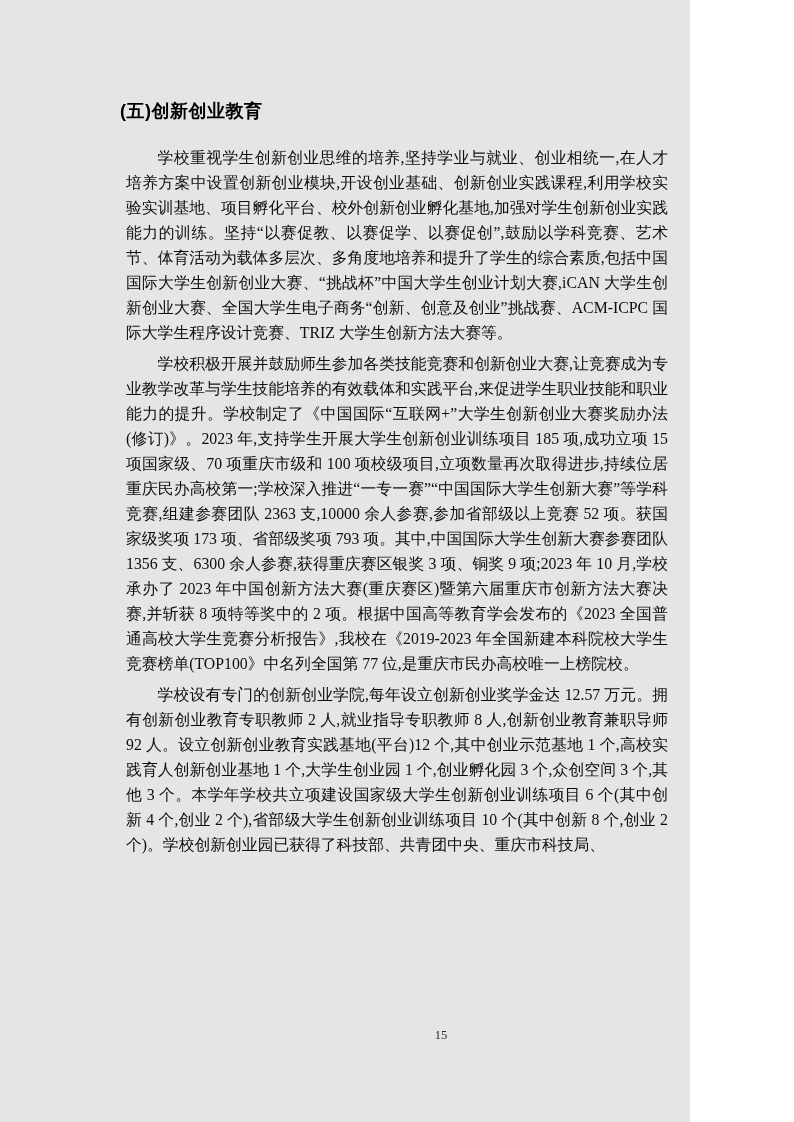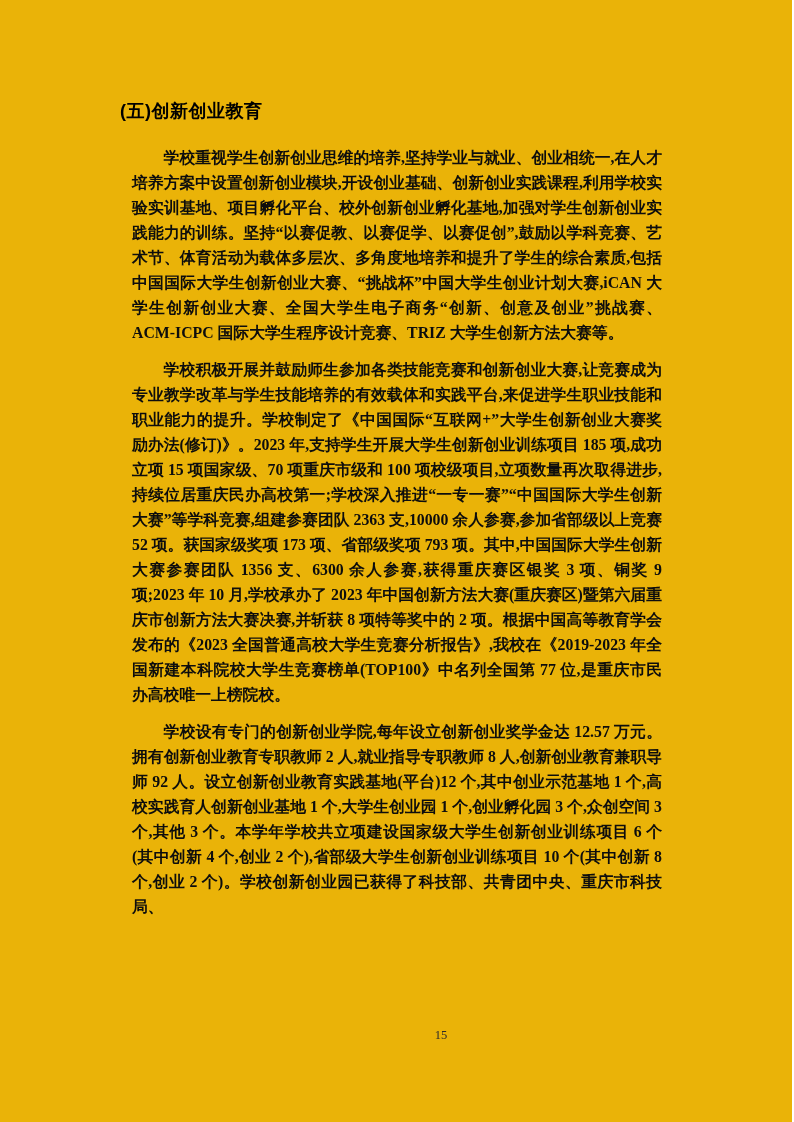--- a/index.html
+++ b/index.html
@@ -2,23 +2,23 @@
 <html><head>
 <meta charset="utf-8">
 <style>
   html, body {
     margin: 0;
     padding: 0;
     background: #ffffff;
   }
   .page {
     position: relative;
-    width: 792px;
+    width: 690px;
     height: 1122px;
-    background: #eab308;
+    background: #e5e5e5;
     overflow: hidden;
     font-family: "Liberation Serif", "DejaVu Serif", serif;
     color: #0d0d0d;
   }
   .content {
     position: absolute;
     left: 120px;
     top: 98px;
     width: 554px;
   }
@@ -29,23 +29,22 @@
     line-height: 26px;
     color: #000000;
     margin: 0 0 21px 0;
     letter-spacing: 0.5px;
   }
   .para {
     font-size: 15.8px;
     line-height: 25px;
     text-align: justify;
     text-indent: 2em;
-    margin: 12px;
+    margin: 6px;
     word-break: break-word;
-    font-weight: bold;
   }
   .page-number {
     position: absolute;
     left: 0;
     width: 794px;
     top: 1028px;
     text-align: center;
     font-size: 12.5px;
     color: #2b2b2b;
     font-family: "Liberation Serif", "DejaVu Serif", serif;

